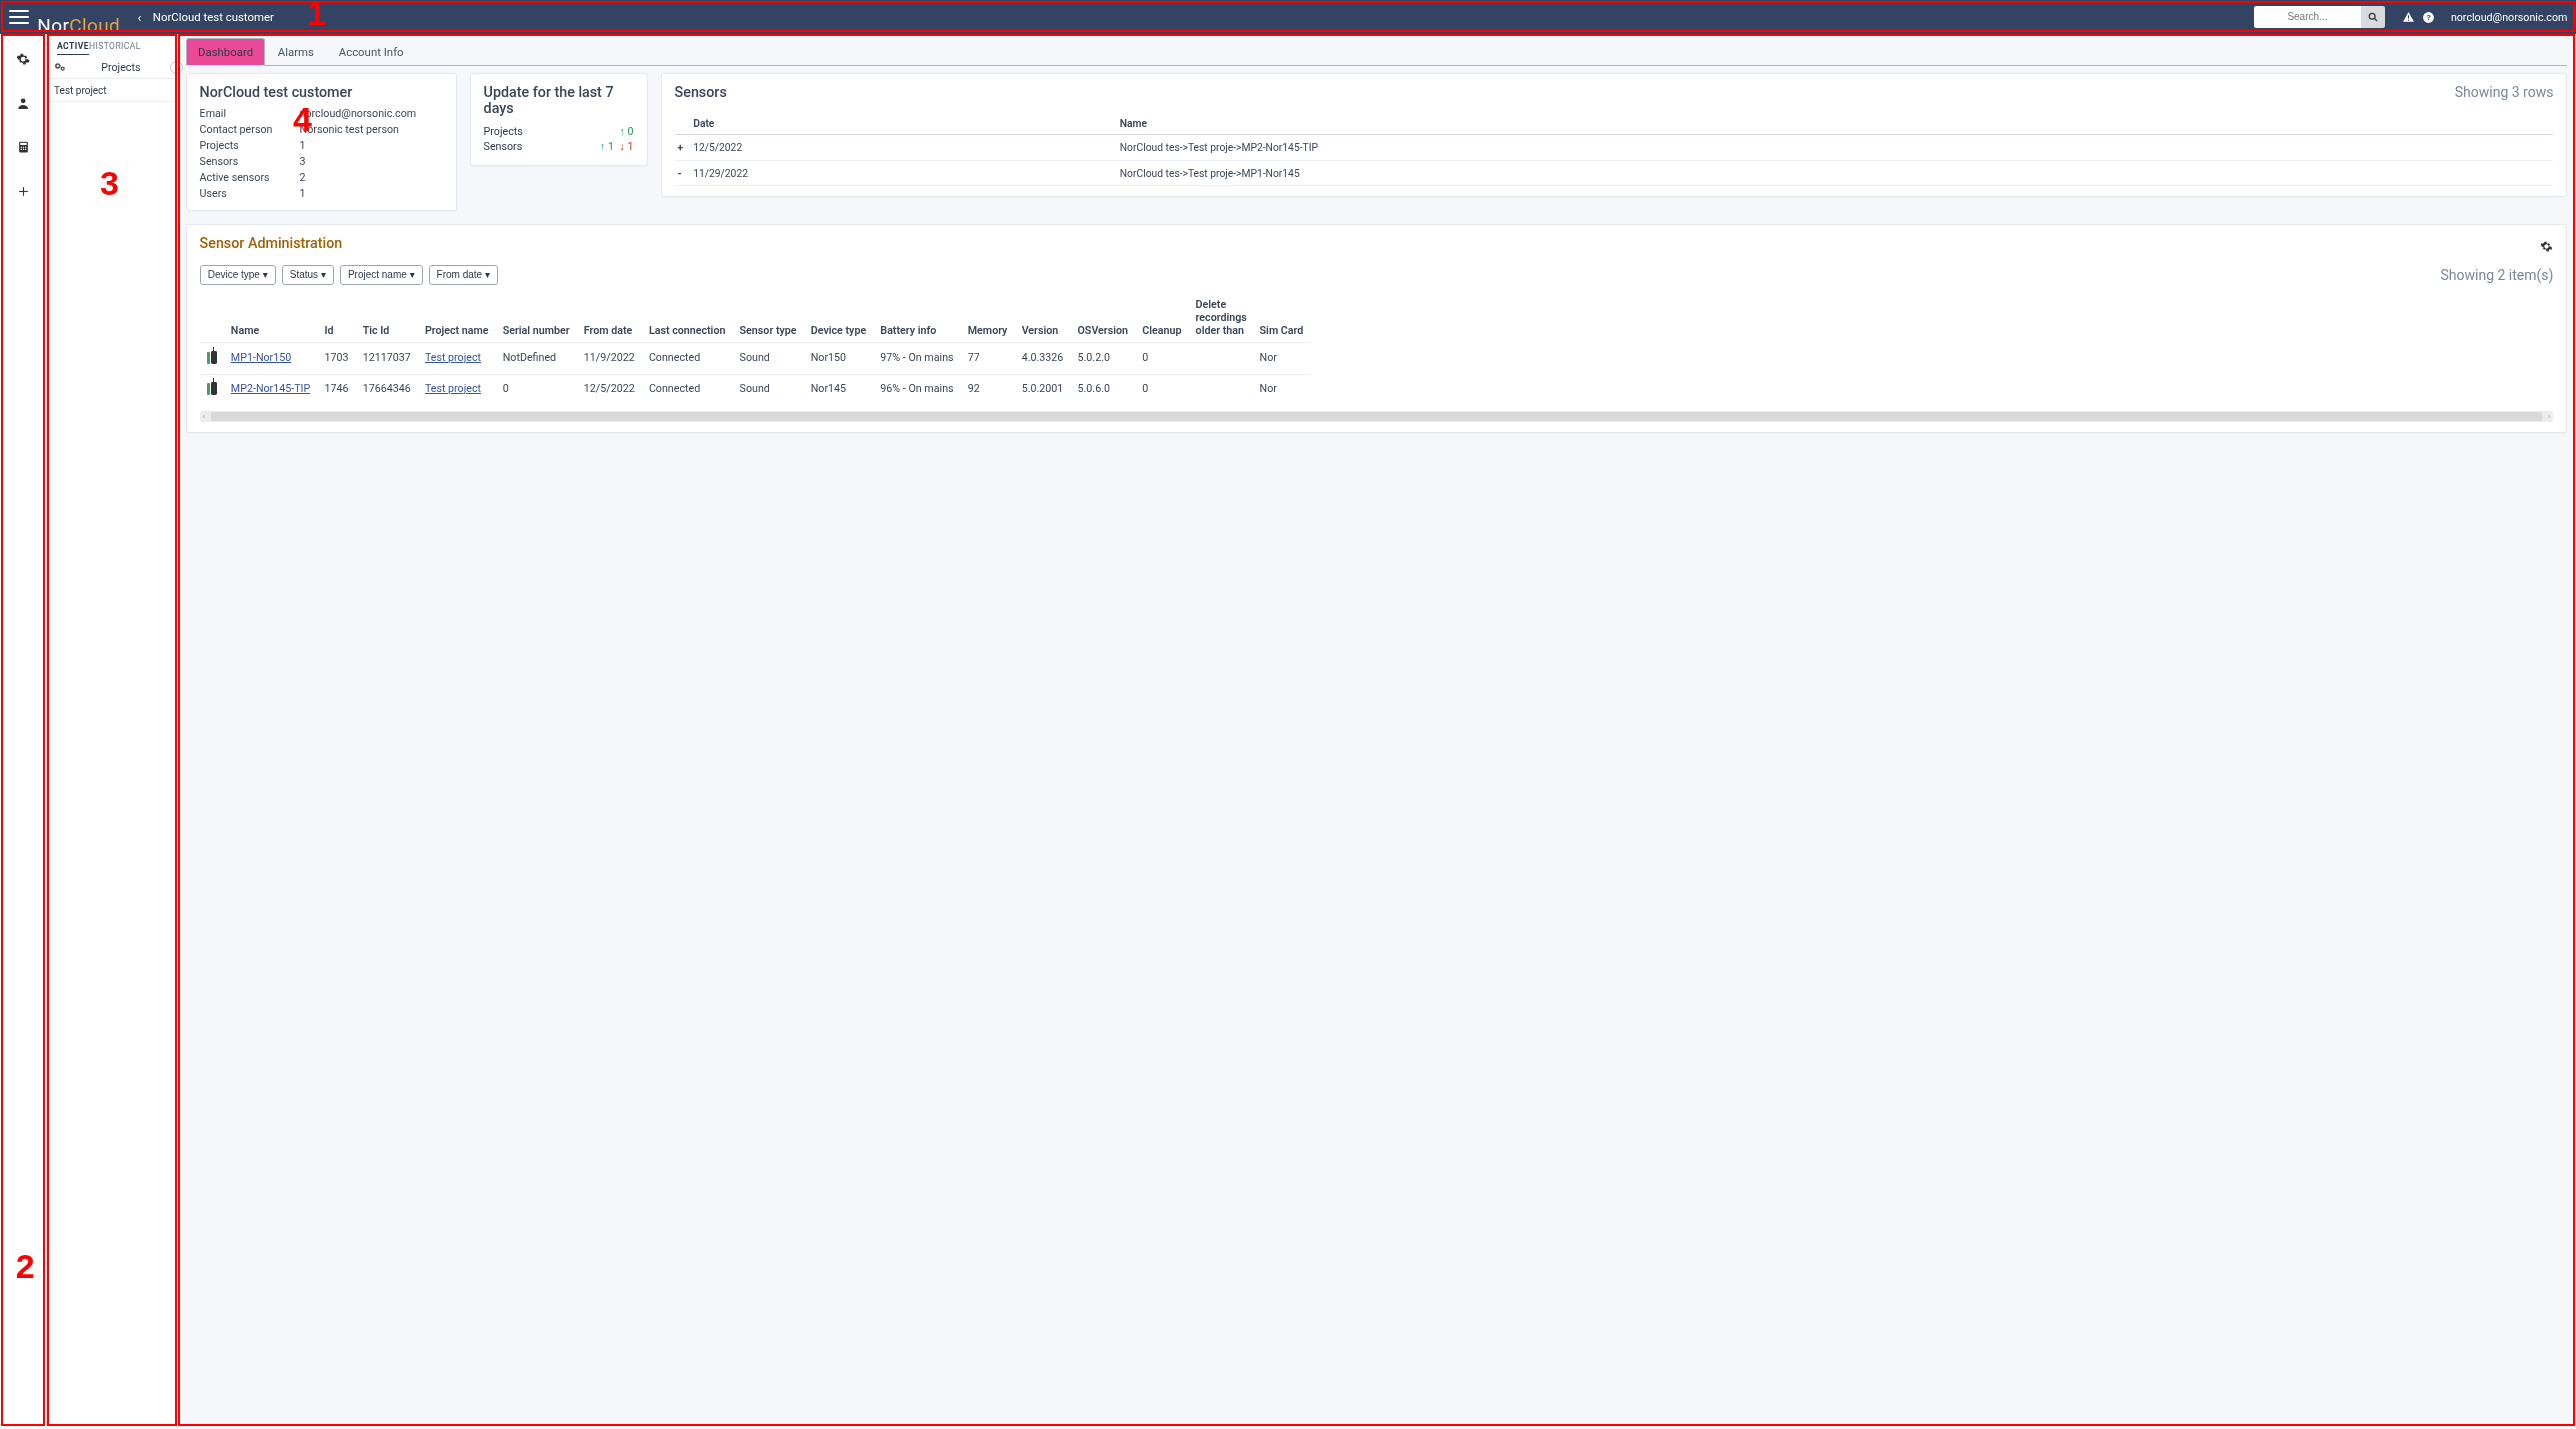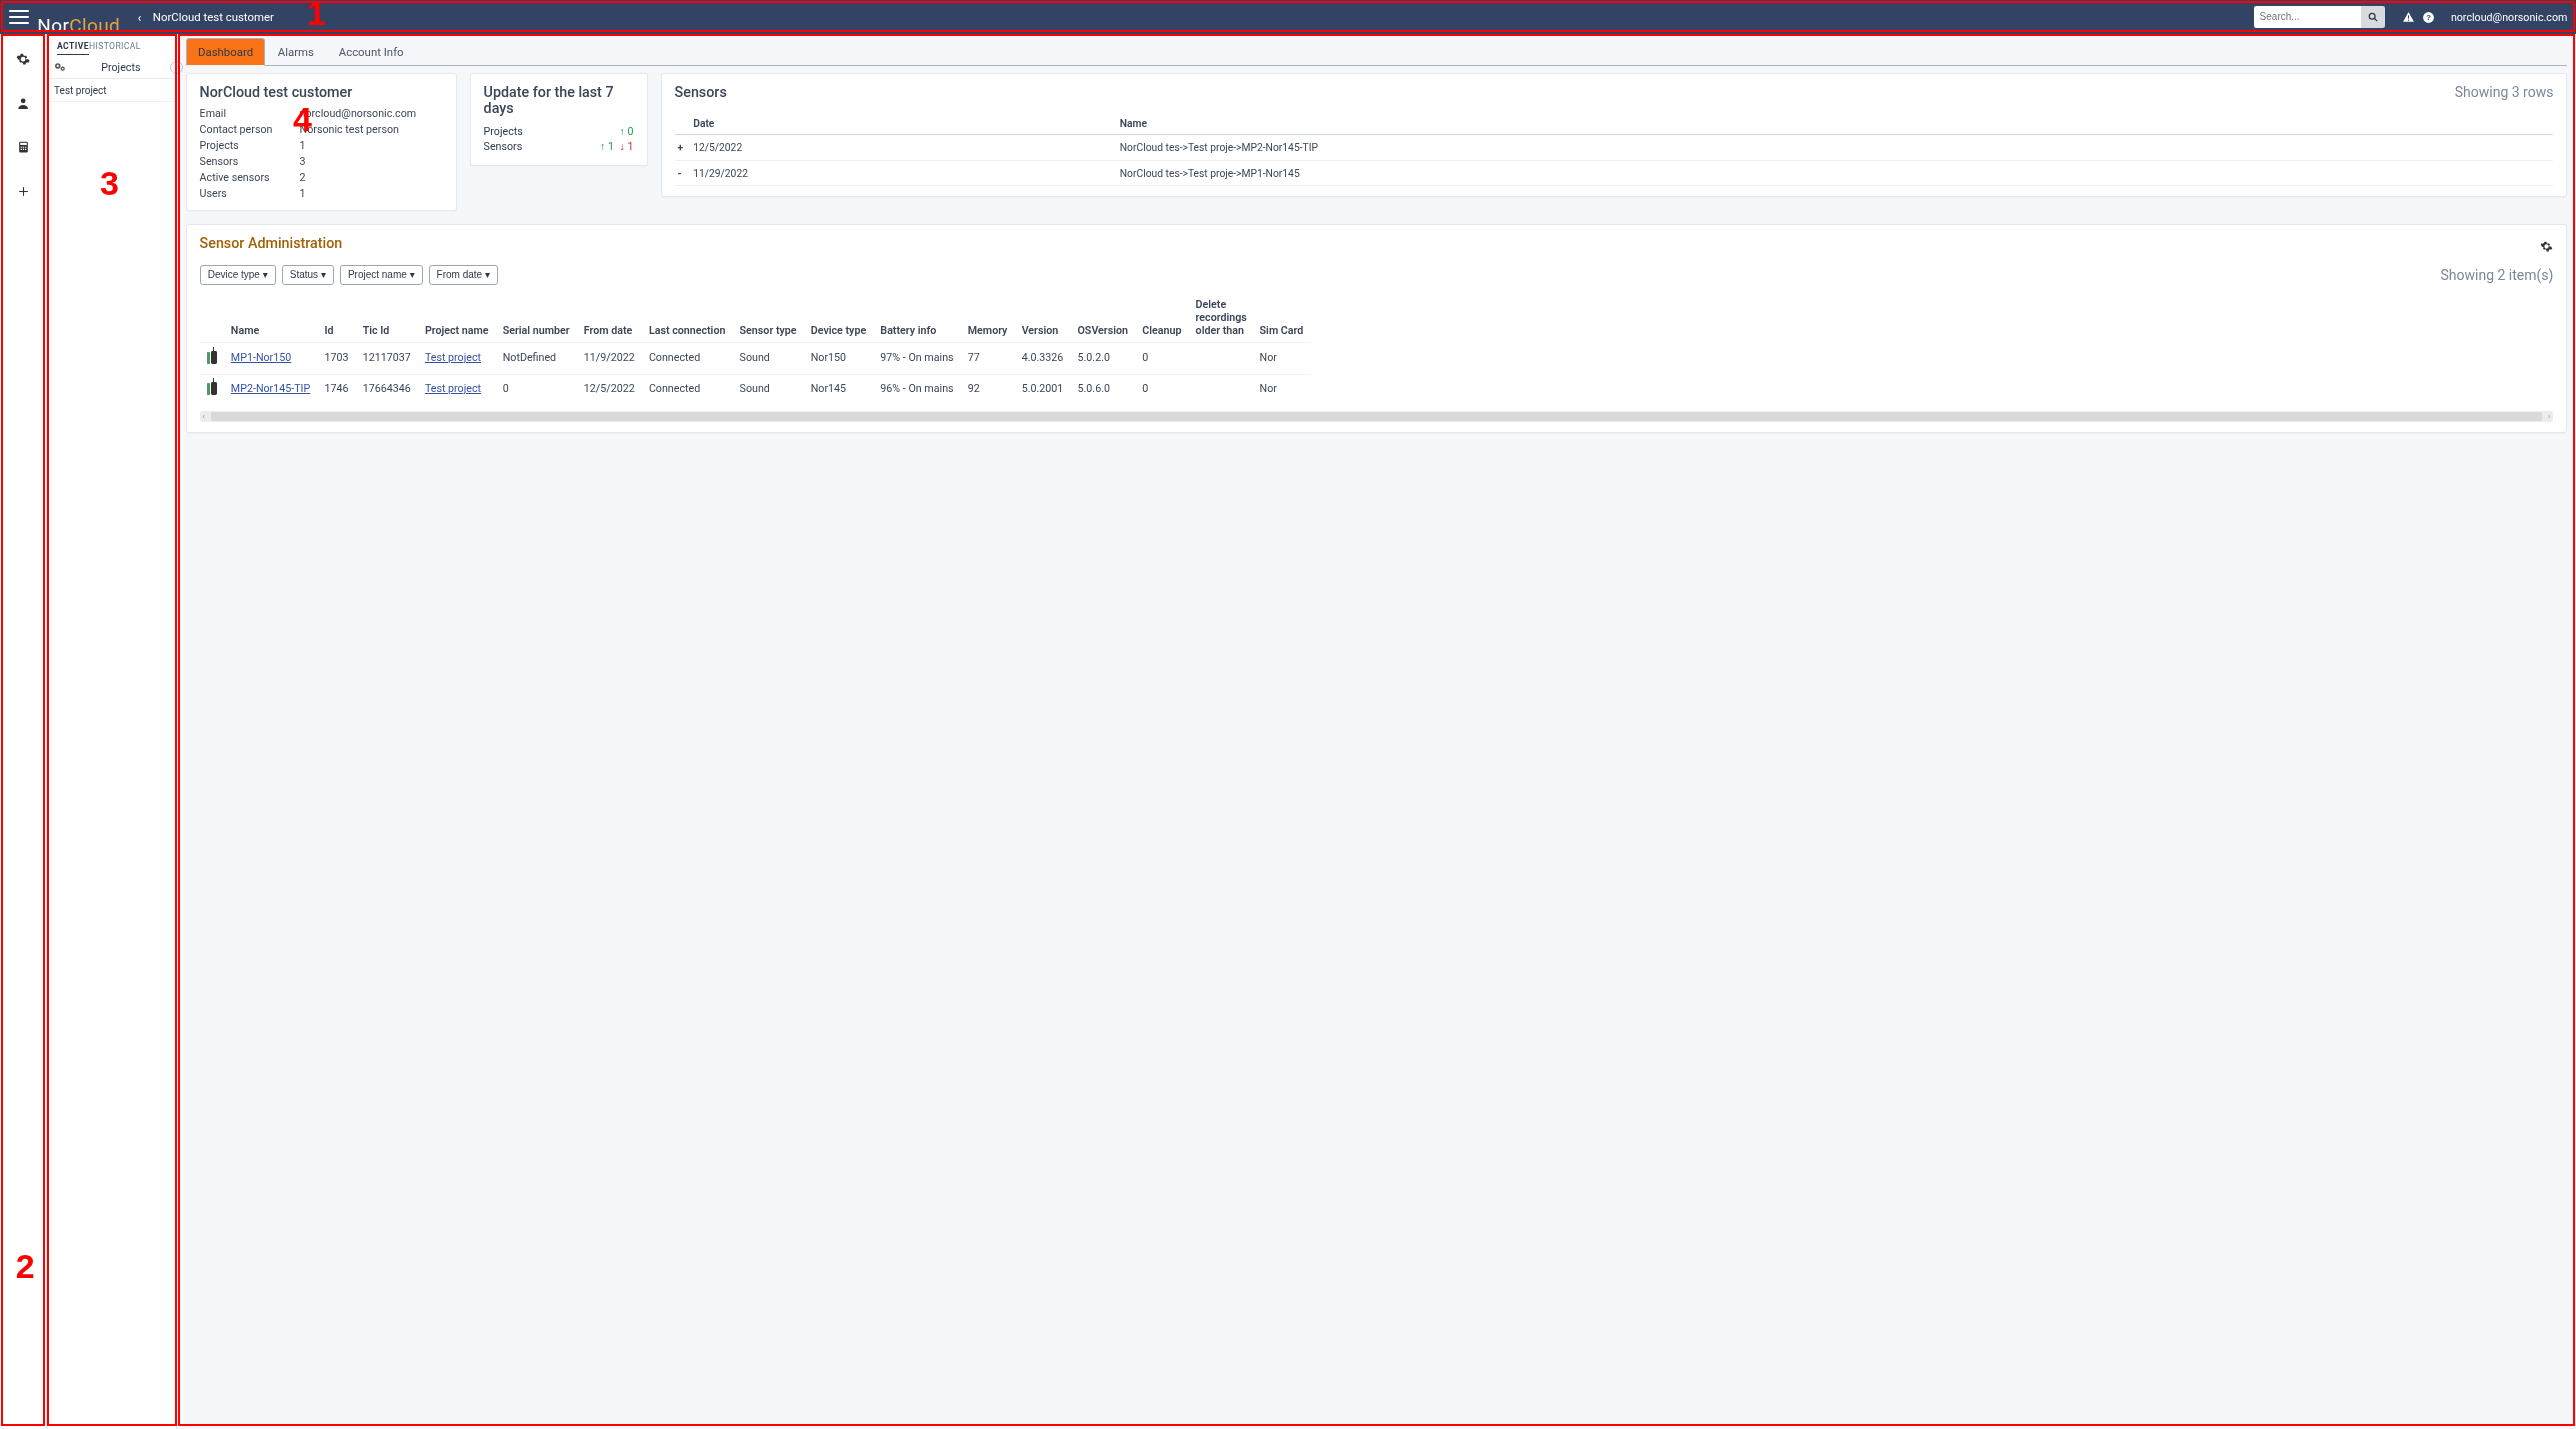--- a/index.html
+++ b/index.html
@@ -14,21 +14,21 @@
   .topbar { height: 34px; background: #324363; color:#fff; display:flex; align-items:center; padding:0 8.6px; gap:8.6px; }
   .hamburger { width:20px; height:20px; display:flex; flex-direction:column; justify-content:center; gap:3.6px; cursor:pointer; }
   .hamburger span { display:block; height:2.1px; background:#fff; border-radius:1.4px; }
   .brand { font-size:19px; font-weight:400; letter-spacing:0.4px;margin-top:16px; }
   .brand .nor { color:#fff; }
   .brand .cloud { color:#e6a33e; }
   .chev-back { display:inline-block; margin-left:8.6px; margin-right:2.9px; color:#fff; font-size:13px; }
   .crumb { font-size:11.4px; color:#fff; }
   .spacer { flex:1; }
   .search-wrap { display:flex; align-items:stretch; }
-  .search-wrap input { height:21.4px; width:107px; border:none; padding:0 5.7px; font-size:10px; border-radius:2.1px 0 0 2.1px; background:#fff; }
+  .search-wrap input { height:21.4px; width:107px; border:none; padding:0 5.7px; font-size:10px; border-radius:2.1px 0 0 2.1px; background:#fff;text-align:center; }
   .search-wrap button { height:21.4px; width:24px; border:none; background:#d7dbe0; border-radius:0 2.1px 2.1px 0; cursor:pointer; display:flex; align-items:center; justify-content:center; }
   .topicons { display:flex; align-items:center; gap:7.1px; margin-left:8.6px; font-size:11.4px;}
   .useremail { margin-left:7.1px; font-size:10.7px;}
 
   
   .shell { display:flex; height: calc(100% - 34px); }
   .rail { width:47px; background:#fff; border-right:0.7px solid #e5e8ec; display:flex; flex-direction:column; align-items:center; padding-top:13px; gap:20px; font-size:13px; color:#444; }
   .rail .railbtn { width:24px; height:24px; display:flex; align-items:center; justify-content:center; cursor:pointer; }
 
   .side { width:130px; background:#fff; border-right:0.7px solid #e5e8ec; font-size:10px; position:relative; }
@@ -37,21 +37,21 @@
   .side-tabs .stab.active { color:#2d3a4a; font-weight:700; border-bottom:1.4px solid #2d3a4a; }
   .side-head { display:flex; align-items:center; gap:5.7px; padding:2.9px 7.1px 4.3px 7.1px; border-bottom:0.7px solid #e8ecef; position:relative; }
   .side-head .gears { font-size:9.3px; color:#555;}
   .side-head .lbl { flex:1; text-align:center; font-size:10.7px; }
   .side-collapse { position:absolute; right:-7.1px; top:27px; width:13px; height:13px; border-radius:50%; border:0.7px solid #bcc4cf; background:#fff; display:flex; align-items:center; justify-content:center; font-size:7.8px; cursor:pointer; z-index:50;}
   .side-item { padding:5.7px 7.1px; border-bottom:0.7px solid #eef1f4; cursor:pointer; font-size:10px; color:#2d3a4a;}
 
   .main { flex:1; overflow:auto; padding:0 8.6px 14.3px 8.6px; background:#f5f7fa;}
   .tabs { display:flex; gap:0; border-bottom:0.7px solid #aab3c0; margin:4.3px 0 7.1px 0;}
   .tabs .tab { padding:5.7px 11.4px; font-size:11.4px; color:#475569; cursor:pointer; border:0.7px solid transparent; border-bottom:none; margin-bottom:-0.7px;}
-  .tabs .tab.active { border:0.7px solid #aab3c0; border-bottom:0.7px solid #f5f7fa; background:#f97316; border-radius:2.9px 2.9px 0 0; color:#2d3a4a;}
+  .tabs .tab.active { border:0.7px solid #aab3c0; border-bottom:0.7px solid #f5f7fa; background:#ec4899; border-radius:2.9px 2.9px 0 0; color:#2d3a4a;}
 
   .cards-row { display:flex; gap:13px; align-items:flex-start; }
   .card { background:#fff; border:0.7px solid #e5e8ec; border-radius:2.9px; padding:10px 13px; box-shadow:0 0.7px 1.4px rgba(0,0,0,0.03);}
   .card h2 { font-size:14.3px; font-weight:500; color:#3a4657; margin-bottom:7.1px;}
   .card.c-customer { width:271px; }
   .kv { display:grid; grid-template-columns: 100px 1fr; row-gap:2.9px; font-size:10.7px; color:#3a4657;}
   .card.c-update { width:178px; }
   .upd-row { display:flex; justify-content:space-between; font-size:10.7px; padding:1.4px 0;}
   .deltas { display:flex; gap:5.7px; font-size:10.7px;}
   .up { color:#1f9d4d; }

